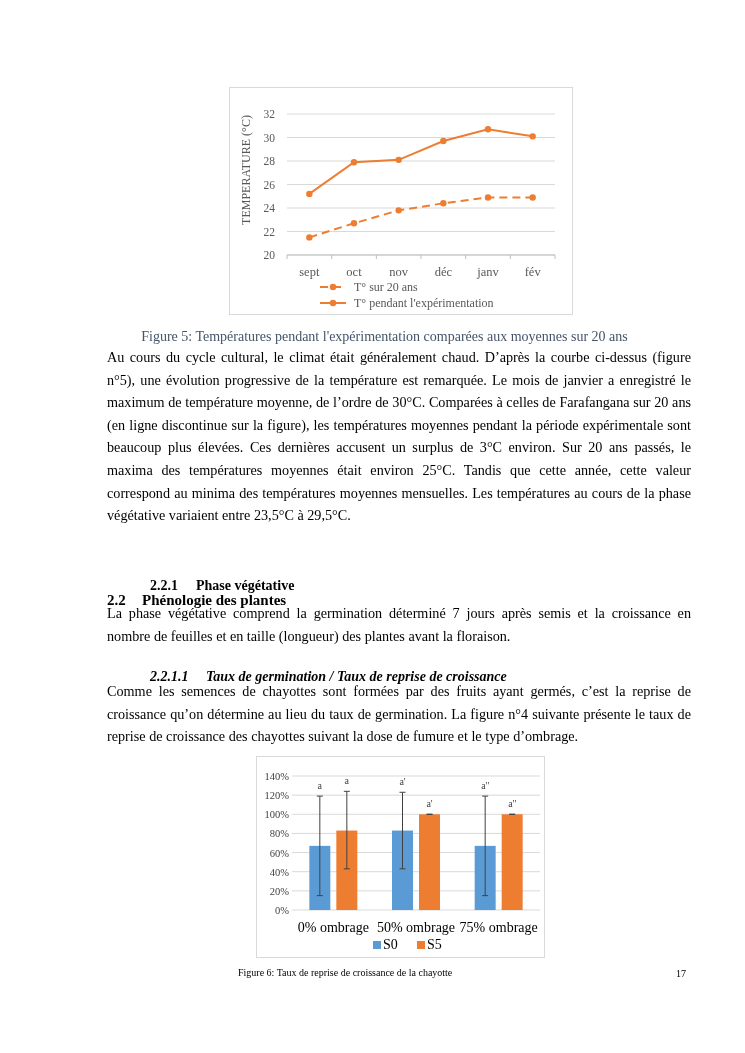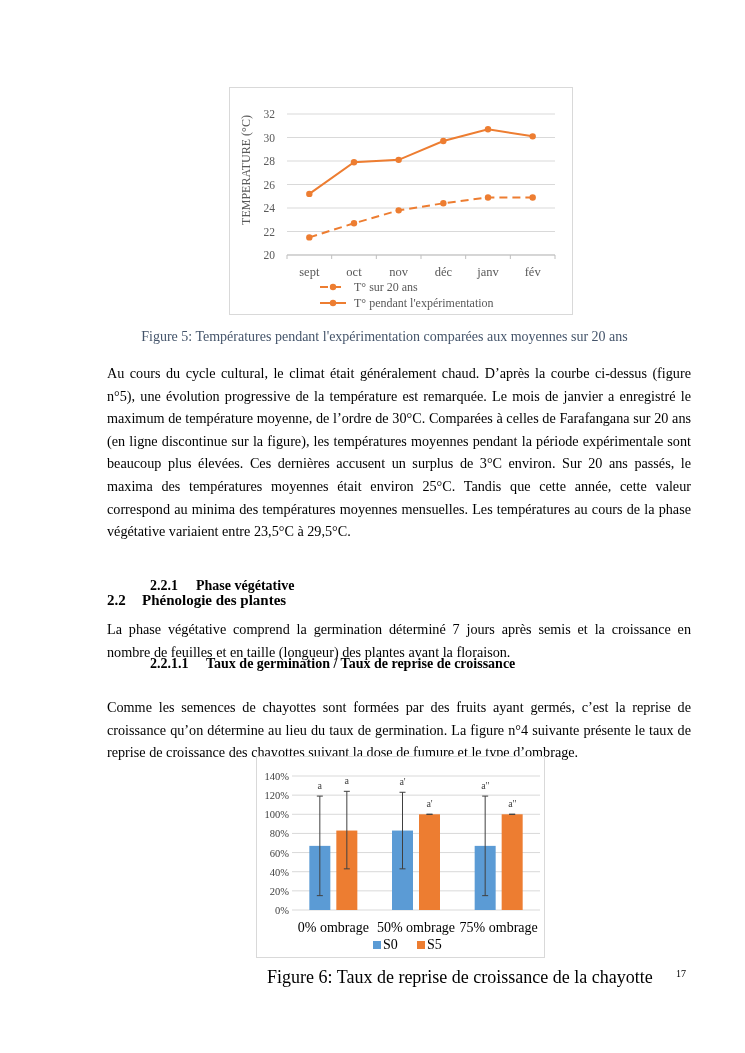--- a/index.html
+++ b/index.html
@@ -5,28 +5,28 @@
   html, body { margin: 0; padding: 0; background: #ffffff; }
   body { width: 745px; height: 1053px; position: relative; overflow: hidden;
          font-family: "Liberation Serif", serif; color: #000; }
   .chart-box { position: absolute; border: 1px solid #d9d9d9; background: #fff; }
   #fig5 { left: 229px; top: 87px; width: 342px; height: 226px; }
   #fig6 { left: 256px; top: 756px; width: 287px; height: 200px; }
   svg text { font-family: "Liberation Serif", serif; }
   .caption5 { position: absolute; left: 0; width: 745px; top: 329px; text-align: center;
               font-size: 14px; color: #44546a; padding-left: 24px; box-sizing: border-box; }
   .para { position: absolute; left: 107px; width: 584px; font-size: 14.2px; line-height: 22.6px;
-          text-align: justify; margin-top: 16px; }
+          text-align: justify; }
   .h2 { position: absolute; left: 107px; font-weight: bold; font-size: 15px; }
   .h2 .num { display: inline-block; width: 35px; }
   .h3 { position: absolute; left: 150px; font-weight: bold; font-size: 14px; }
   .h3 .num { display: inline-block; width: 46px; }
-  .h4 { position: absolute; left: 150px; font-weight: bold; font-size: 14px; }
+  .h4 { position: absolute; left: 150px; font-weight: bold; font-style: italic; font-size: 14px; margin-top: 13px; }
   .h4 .num { display: inline-block; width: 56px; }
-  .caption6 { position: absolute; left: 238px; top: 967px; font-size: 18px; margin-left: 29px; }
+  .caption6 { position: absolute; left: 238px; top: 967px; font-size: 10px; }
   .pagenum { position: absolute; left: 676px; top: 968px; font-size: 10px; text-align: center; }
 </style>
 </head>
 <body>
 
 <div class="chart-box" id="fig5">
   <svg id="fig5-svg" width="342" height="226">
     <text id="f5-ylabel" transform="translate(20,82) rotate(-90)" text-anchor="middle" font-size="12" fill="#595959">TEMPERATURE (°C)</text>
     <g id="f5-grid">
         <line x1="57" x2="325" y1="167" y2="167" stroke="#d9d9d9" stroke-width="1"></line>

